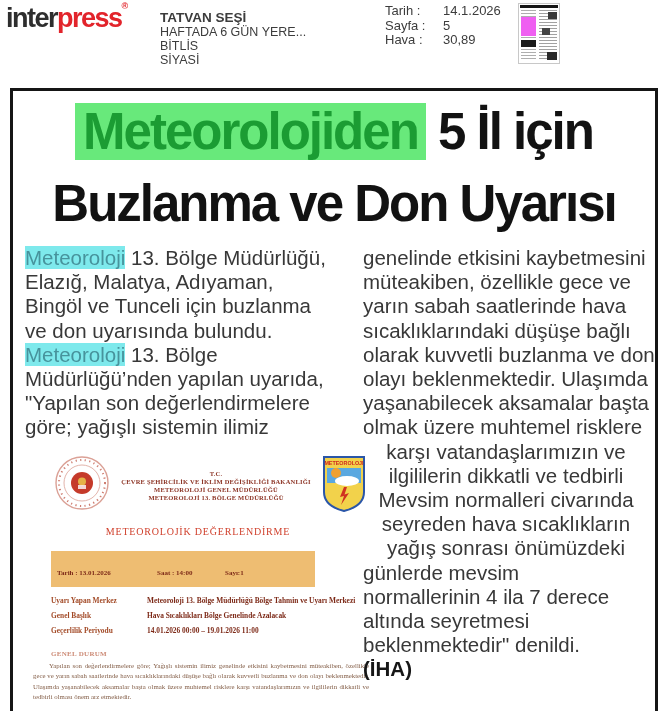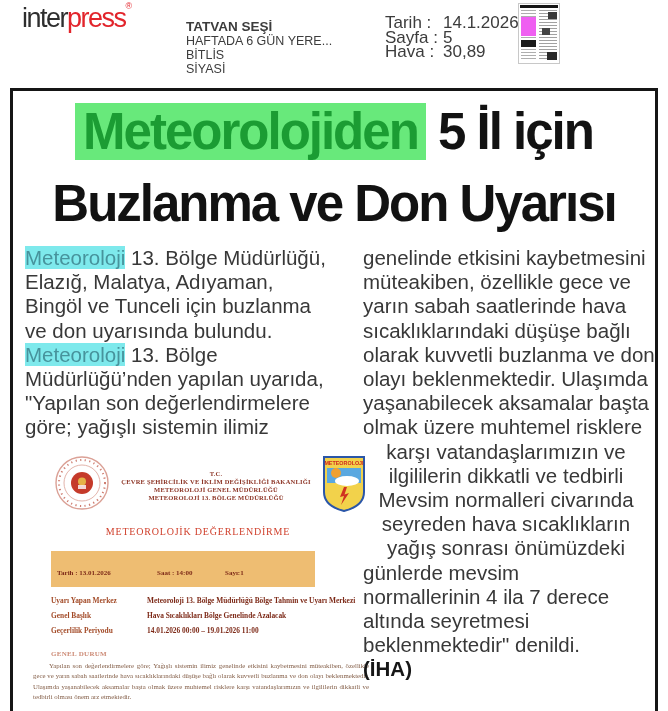--- a/index.html
+++ b/index.html
@@ -7,27 +7,27 @@
     --cyan-bg:#7ee9ec; --cyan-text:#47939c; --magenta-thumb:#ef5ff1;
     --doc-red:#d0402c; --doc-bar-bg:#eebd72; --doc-dark:#7d2a18; --doc-label:#a34b28;
   }
   *{box-sizing:border-box;}
   html,body{margin:0;padding:0;}
   body{width:668px;height:711px;overflow:hidden;background:#fff;
        font-family:"Liberation Sans", sans-serif;color:#3c3c3c;position:relative;}
 
   
   .header{position:absolute;left:0;top:0;width:668px;height:88px;background:#fff;}
-  .logo{position:absolute;left:22px;top:1px;font-size:27px;font-weight:normal;letter-spacing:-1.5px;white-space:nowrap;text-align:center;}
+  .logo{position:absolute;left:6px;top:1px;font-size:27px;font-weight:bold;letter-spacing:-1.5px;white-space:nowrap;text-align:center;}
   .logo-inter{color:#2e2e2e;}
   .logo-press{color:var(--brand-red);}
   .logo-reg{color:var(--brand-red);font-size:9px;vertical-align:18px;letter-spacing:0;}
-  .pub{position:absolute;left:160px;top:20px;font-size:12.5px;line-height:14px;color:#3c3c3c;margin-left:26px;}
+  .pub{position:absolute;left:160px;top:11px;font-size:12.5px;line-height:14px;color:#3c3c3c;}
   .pub-name{font-weight:bold;font-size:13.5px;}
-  .meta{position:absolute;left:385px;top:16px;font-size:17px;line-height:14.5px;color:#3c3c3c;}
+  .meta{position:absolute;left:385px;top:4px;font-size:13px;line-height:14.5px;color:#3c3c3c;}
   .meta-row{display:flex;}
   .meta-label{width:58px;}
   .thumb{position:absolute;left:518px;top:3px;width:42px;height:61px;background:#fff;border:1px solid #c8c8c8;overflow:hidden;}
   .t-mast{position:absolute;top:1px;left:1px;right:1px;height:3px;background:#151515;}
   .t-lines-l{position:absolute;top:6px;left:2px;width:15px;bottom:2px;
              background:repeating-linear-gradient(#9a9a9a 0 1px, transparent 1px 3px);opacity:.8;}
   .t-lines-r{position:absolute;top:6px;left:20px;right:2px;bottom:2px;
              background:repeating-linear-gradient(#8a8a8a 0 1px, transparent 1px 3px);opacity:.8;}
   .t-magenta{position:absolute;top:13px;left:2px;width:15px;height:19px;background:var(--magenta-thumb);}
   .t-black{position:absolute;top:36px;left:2px;width:15px;height:7px;background:#1b1b1b;}

